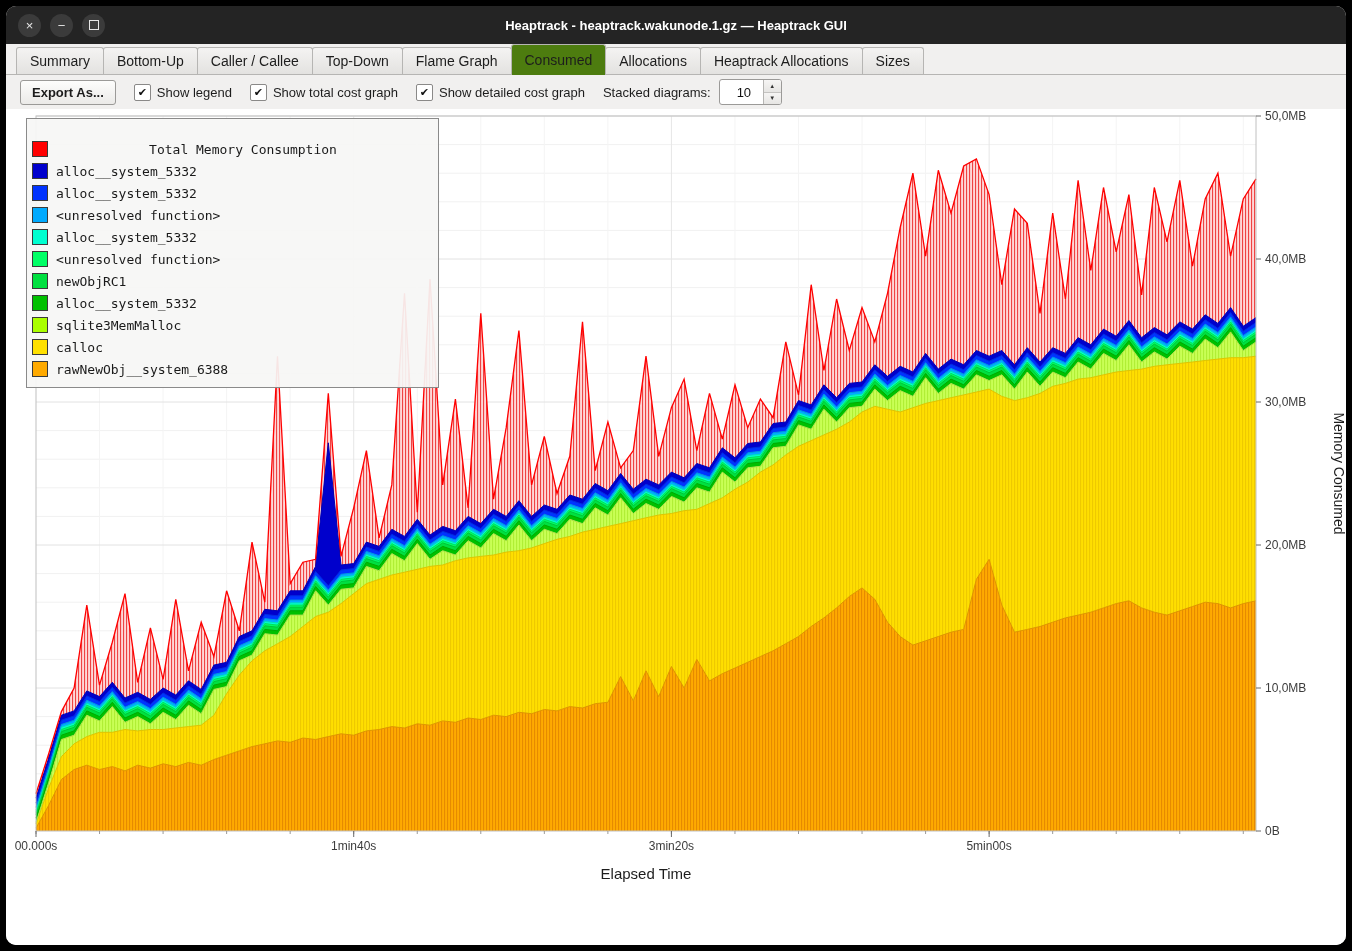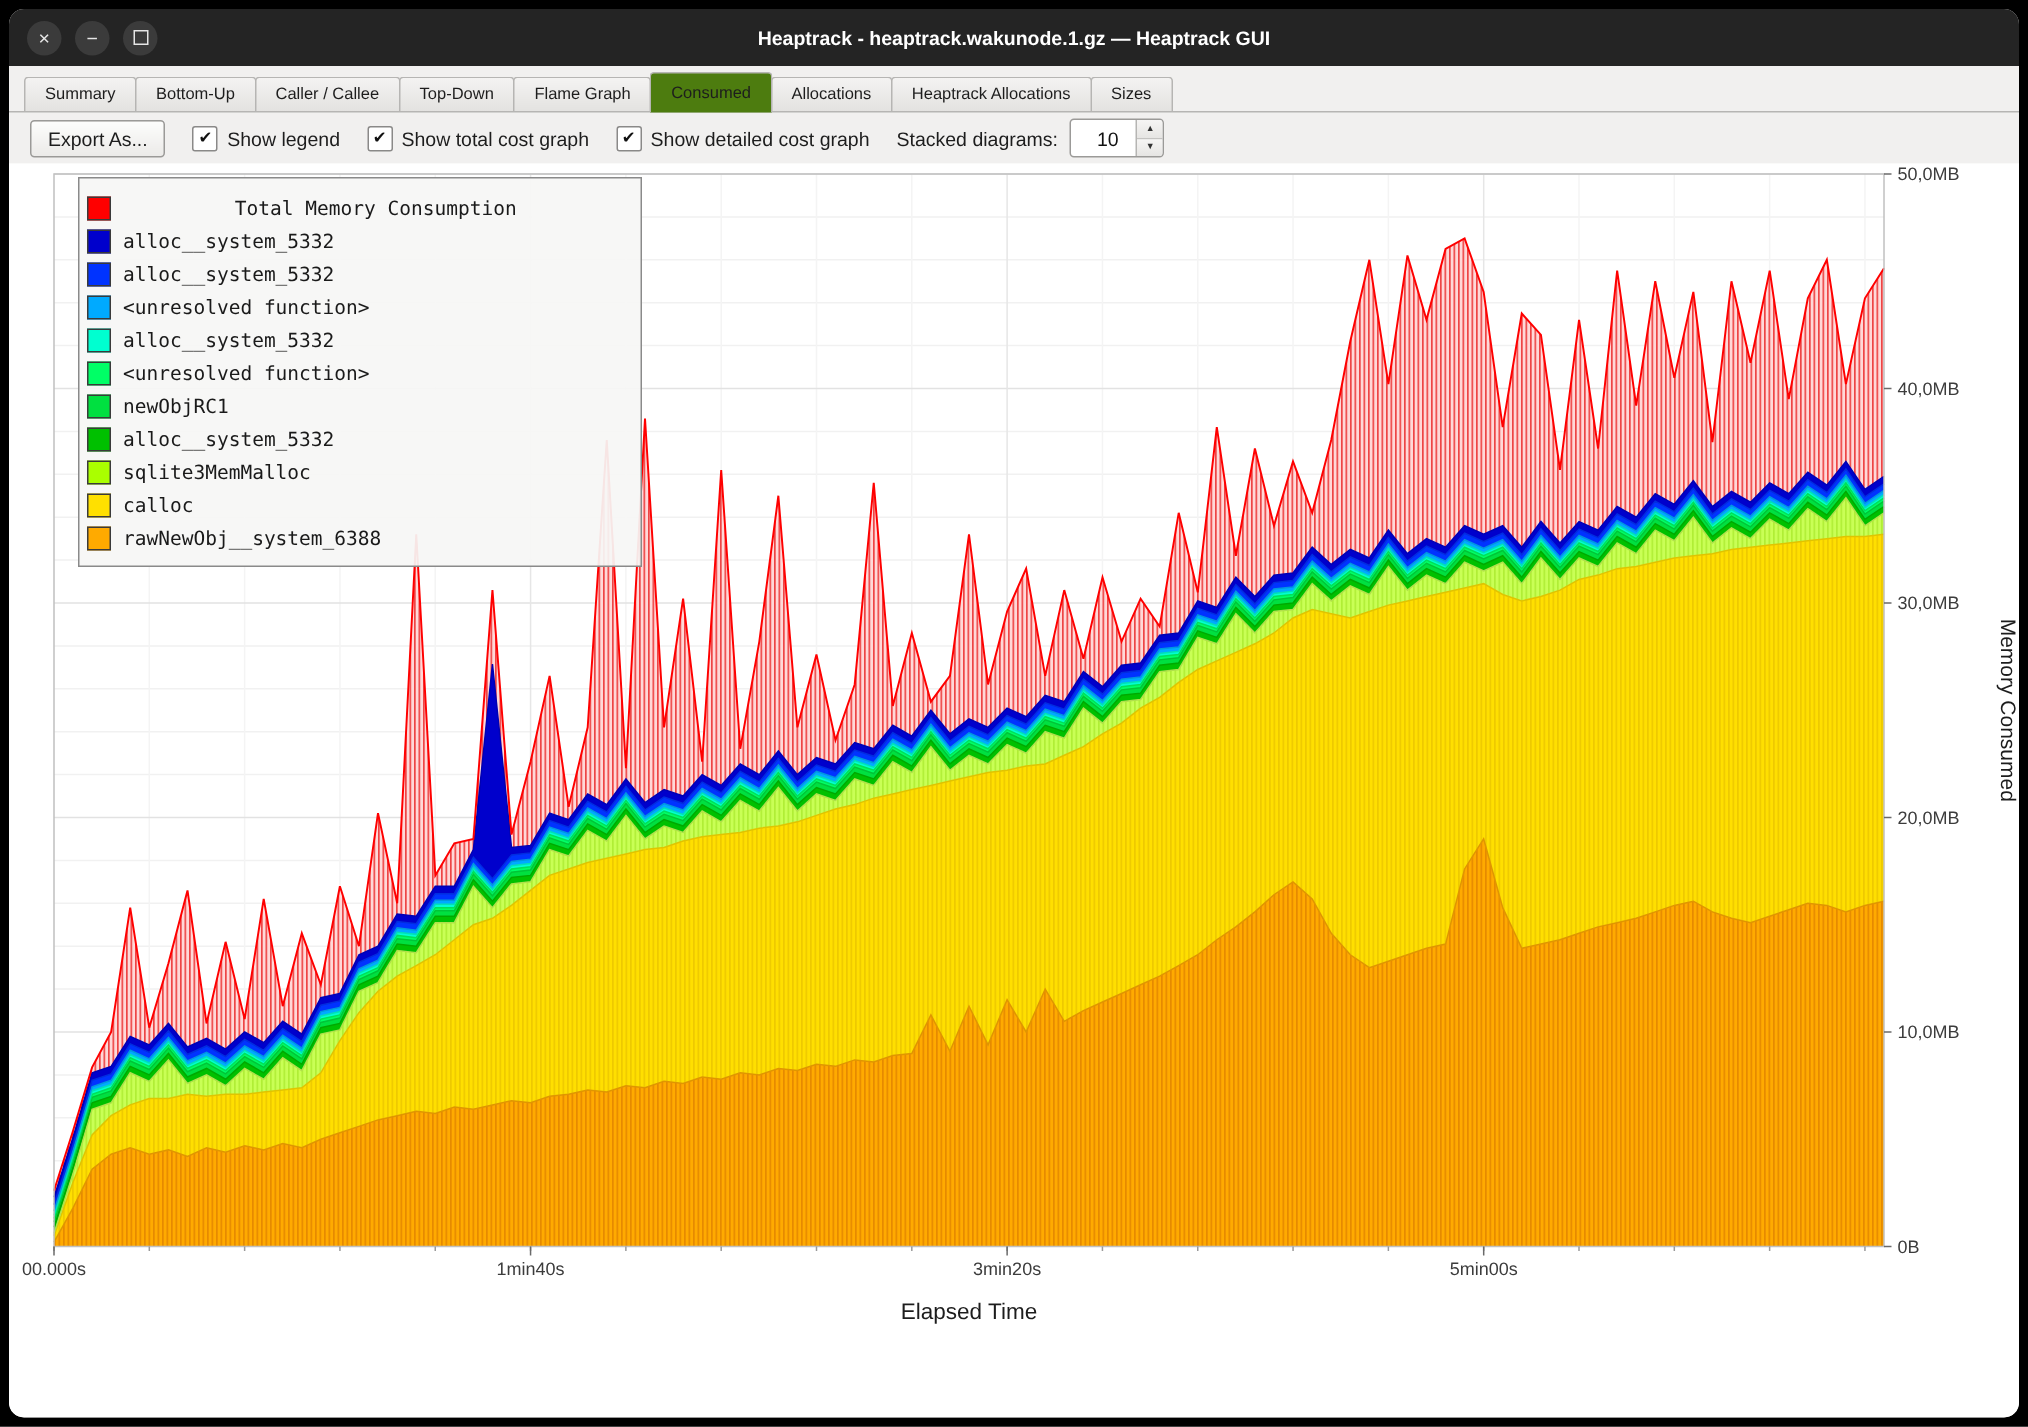--- a/index.html
+++ b/index.html
@@ -13,45 +13,45 @@
     align-items:center;justify-content:center;font-size:13px;line-height:1;cursor:default;user-select:none;}
   .wbtn .sq{width:8px;height:8px;border:1.5px solid #e6e6e6;display:block;}
   .title{margin:0 auto;color:#fff;font-size:13px;font-weight:bold;}
   
   .menubar{height:26px;background:#262626;display:flex;align-items:stretch;padding-left:8px;flex:0 0 auto;}
   .menuitem{color:#e8e8e8;font-size:13px;display:flex;align-items:center;padding:0 9px;}
   .menuitem .u{text-decoration:underline;}
   
   .tabbar{height:30px;background:#f1f0ef;display:flex;align-items:flex-end;padding-left:10px;
     border-bottom:1px solid #b6b5b3;flex:0 0 auto;position:relative;}
-  .tab{font-size:11px;color:#1d1d1d;background:linear-gradient(#f4f3f2,#e3e2e0);
+  .tab{font-size:14px;color:#1d1d1d;background:linear-gradient(#f4f3f2,#e3e2e0);
     border:1px solid #b6b5b3;border-bottom:none;border-radius:3px 3px 0 0;padding:5px 13px 5px 13px;
     margin-right:-1px;position:relative;}
   .tab.active{background:#4d7c0f;padding-top:7px;margin-bottom:-1px;padding-bottom:7px;z-index:3;}
   
   .toolbar{height:34px;background:#f1f0ef;display:flex;align-items:center;gap:18px;padding:0 0 0 14px;flex:0 0 auto;}
   .btn{font-size:13px;color:#1d1d1d;background:linear-gradient(#fdfdfc,#ebeae8);border:1px solid #9b9a98;
-    border-radius:3px;padding:4px 11px;}
+    border-radius:3px;padding:4px 11px;font-weight:bold;}
   .cbwrap{display:flex;align-items:center;gap:6px;font-size:13px;color:#1d1d1d;}
   .cb{width:15px;height:15px;background:#fff;border:1px solid #8a8988;border-radius:2px;display:flex;
     align-items:center;justify-content:center;font-size:11px;color:#111;}
   .cb .glyph{display:none;line-height:1;}
   .cb.checked .glyph{display:block;}
   .spin{display:flex;align-items:stretch;height:24px;border:1px solid #9b9a98;border-radius:3px;background:#fff;overflow:hidden;}
   .spinval{width:26px;display:flex;align-items:center;padding-left:17px;font-size:13px;color:#111;}
   .spinarrows{display:flex;flex-direction:column;width:17px;border-left:1px solid #b6b5b3;}
   .spinarrows .sb{flex:1;display:flex;align-items:center;justify-content:center;background:linear-gradient(#f6f5f4,#e6e5e3);
     font-size:6px;color:#333;border:none;padding:0;}
   .spinarrows .sb:first-child{border-bottom:1px solid #c4c3c1;}
   
   .chartwrap{flex:1 1 auto;position:relative;background:#fff;}
   .chartwrap svg{position:absolute;left:0;top:0;}
   
-  .legend{position:absolute;left:46px;top:9px;width:376px;background:rgba(246,246,245,0.93);
-    border:1px solid #8a8a8a;padding:9px 8px 7px 5px;box-sizing:border-box;
+  .legend{position:absolute;left:20px;top:9px;width:413px;background:rgba(246,246,245,0.93);
+    border:1px solid #8a8a8a;padding:19px 8px 7px 5px;box-sizing:border-box;
     font-family:"DejaVu Sans Mono",monospace;font-size:13px;color:#1a1a1a;}
   .lrow{display:flex;align-items:center;gap:8px;height:22px;}
   .lrow .sw{width:14px;height:14px;border:1px solid #3a3a3a;flex:0 0 auto;}
   .lrow.ltitle .txt{flex:1;text-align:center;}
 </style>
 </head>
 <body>
 
 <div class="window">
 

